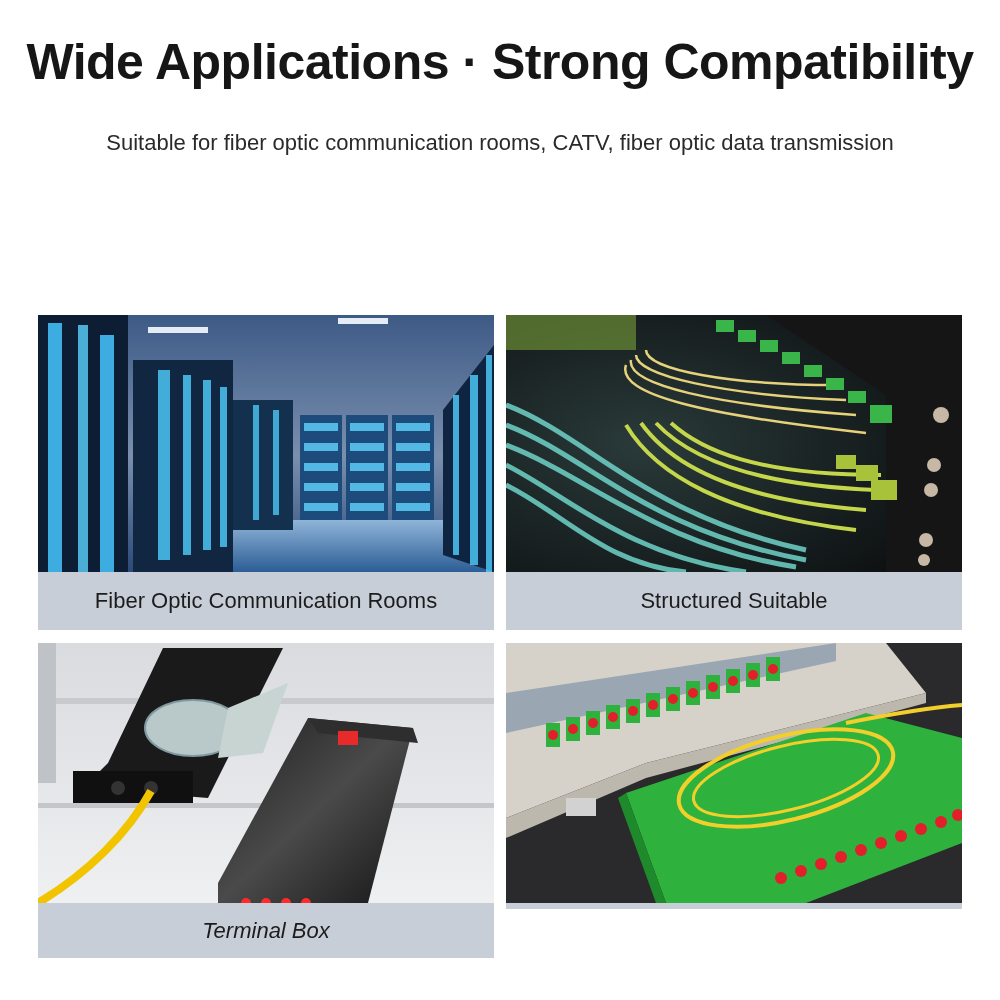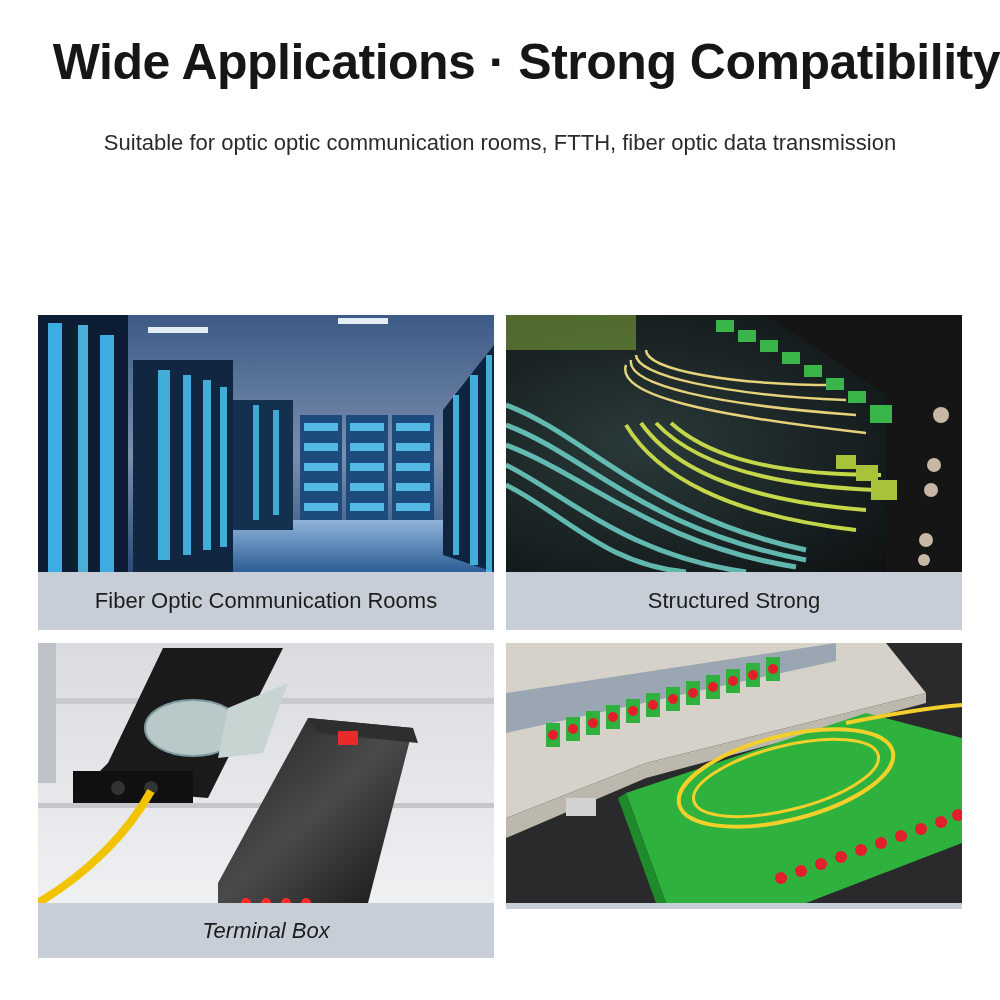--- a/index.html
+++ b/index.html
@@ -1,21 +1,21 @@
 <!DOCTYPE html>
 <html><head>
 <meta charset="utf-8">
 <style>
   * { box-sizing: border-box; margin: 0; padding: 0; }
   html, body { width: 1000px; height: 1000px; background: #ffffff; overflow: hidden; }
   body { font-family: "Liberation Sans", "DejaVu Sans", sans-serif; color: #1a1a1a; position: relative; }
 
   .title {
     position: absolute; left: 0; top: 30px; width: 1000px;
-    text-align: right; font-size: 50px; font-weight: bold; letter-spacing: -0.5px;
+    text-align: center; font-size: 50px; font-weight: bold; letter-spacing: -0.5px;
     color: #161616; line-height: 64px;
   }
   .subtitle {
     position: absolute; left: 0; top: 124px; width: 1000px;
     text-align: center; font-size: 22px; line-height: 37px; color: #2a2a2a;
   }
 
   .card { position: absolute; overflow: hidden; }
   .card .img { position: absolute; left: 0; top: 0; width: 100%; overflow: hidden; }
   .card .cap {
@@ -32,21 +32,21 @@
   #c3 { left: 38px; top: 643px; width: 456px; height: 315px; font-style: italic; }
   #c3 .img { height: 260px; } #c3 .cap { top: 260px; height: 55px; }
   #c4 { left: 506px; top: 643px; width: 456px; height: 266px; }
   #c4 .img { height: 260px; } #c4 .cap { top: 260px; height: 55px; }
 </style>
 </head>
 <body>
 
 <h1 class="title">Wide Applications · Strong Compatibility</h1>
 <div class="subtitle">
-  <div>Suitable for optic optic communication rooms, FTTH, fiber optic data transmission</div>
+  <div>Suitable for fiber optic communication rooms, CATV, fiber optic data transmission</div>
 </div>
 
 <div class="card" id="c1">
   <div class="img">
     <svg viewBox="0 0 456 257" preserveAspectRatio="none">
       <defs>
         <linearGradient id="g1bg" x1="0" y1="0" x2="0" y2="1">
           <stop offset="0" stop-color="#3d5a86"></stop>
             <stop offset="0.55" stop-color="#7a8fae"></stop>
             <stop offset="1" stop-color="#2b4a78"></stop>
@@ -152,21 +152,21 @@
       </g>
       <g fill="#c7b8a6">
         <circle cx="435" cy="100" r="8"></circle>
           <circle cx="428" cy="150" r="7"></circle>
           <circle cx="425" cy="175" r="7"></circle>
           <circle cx="420" cy="225" r="7"></circle>
           <circle cx="418" cy="245" r="6"></circle>
       </g>
     </svg>
   </div>
-  <div class="cap">Structured Strong</div>
+  <div class="cap">Structured Suitable</div>
 </div>
 
 <div class="card" id="c3">
   <div class="img">
     <svg viewBox="0 0 456 260" preserveAspectRatio="none">
       <defs>
         <linearGradient id="g3bg" x1="0" y1="0" x2="0" y2="1">
           <stop offset="0" stop-color="#d9dbde"></stop>
             <stop offset="1" stop-color="#eef0f2"></stop>
         </linearGradient>

